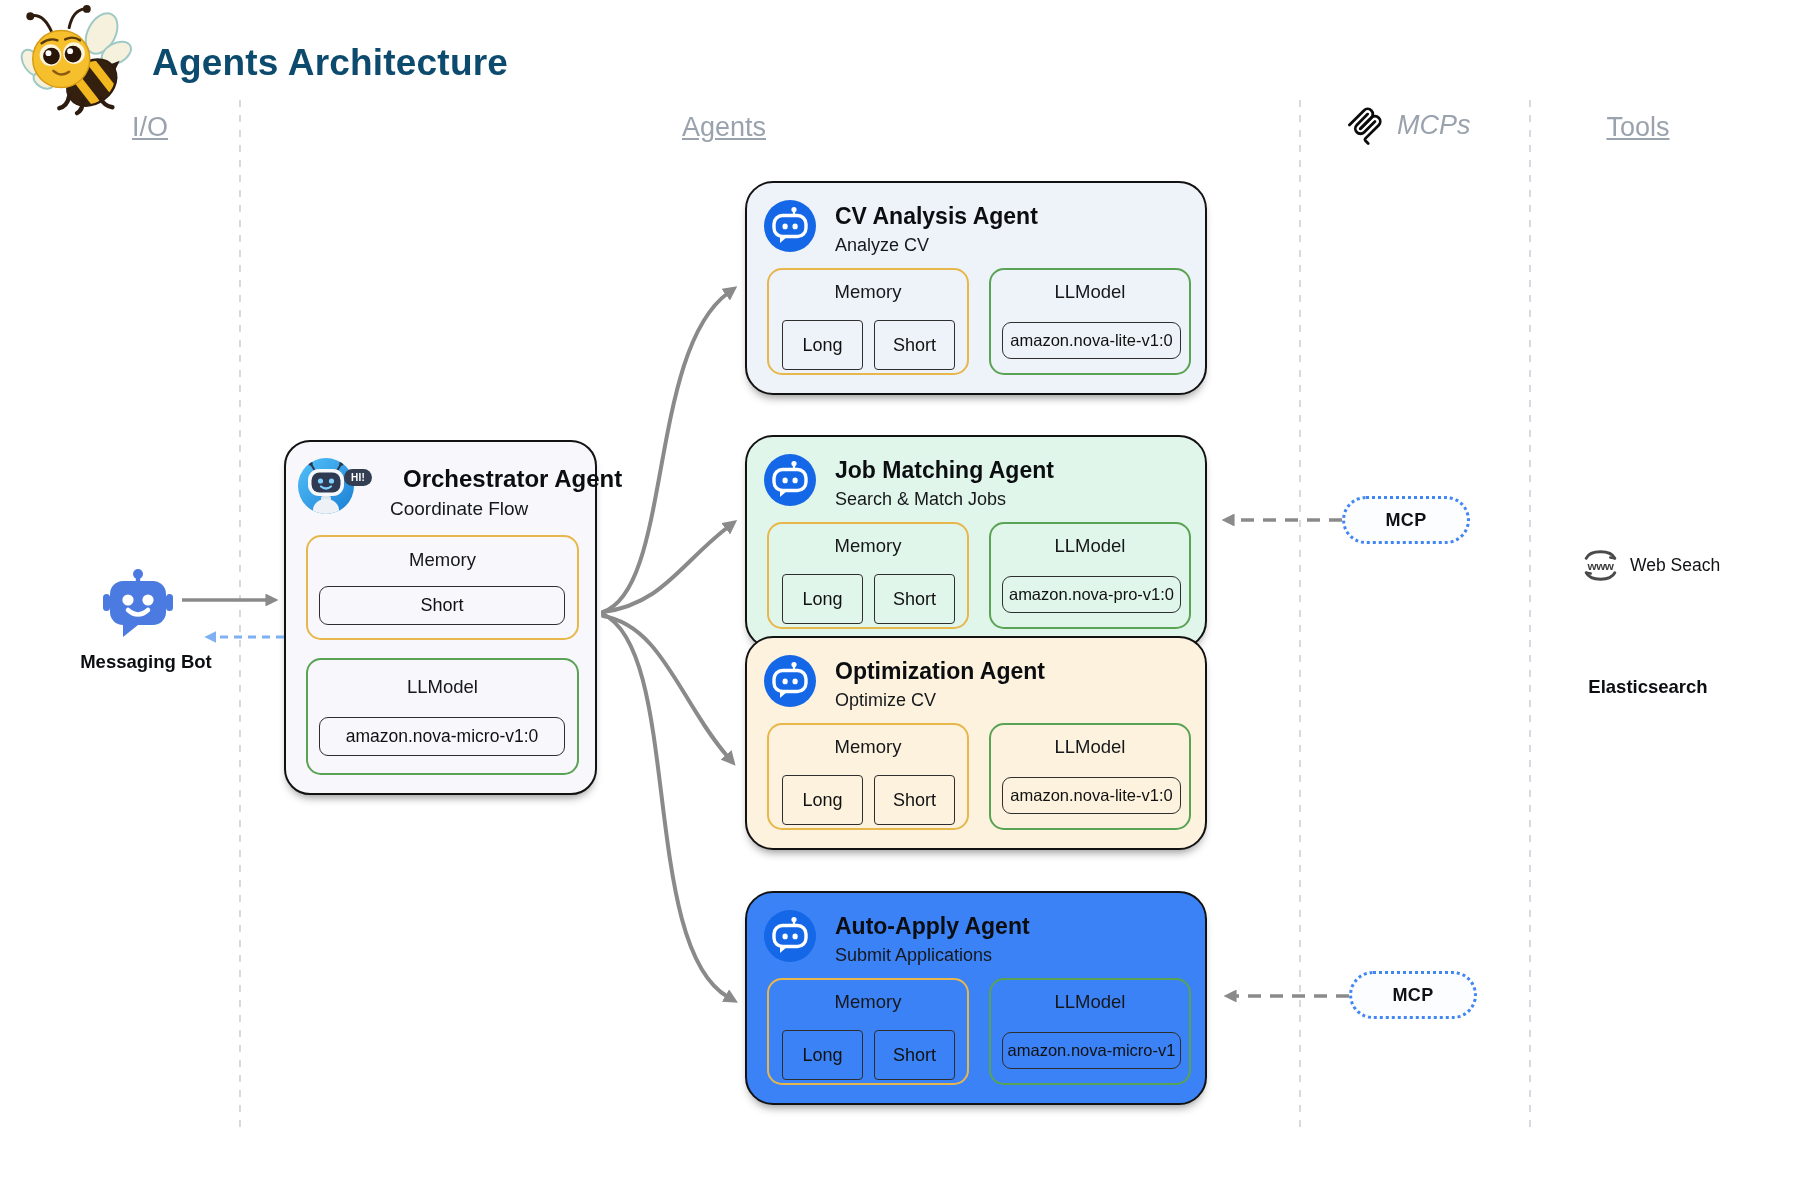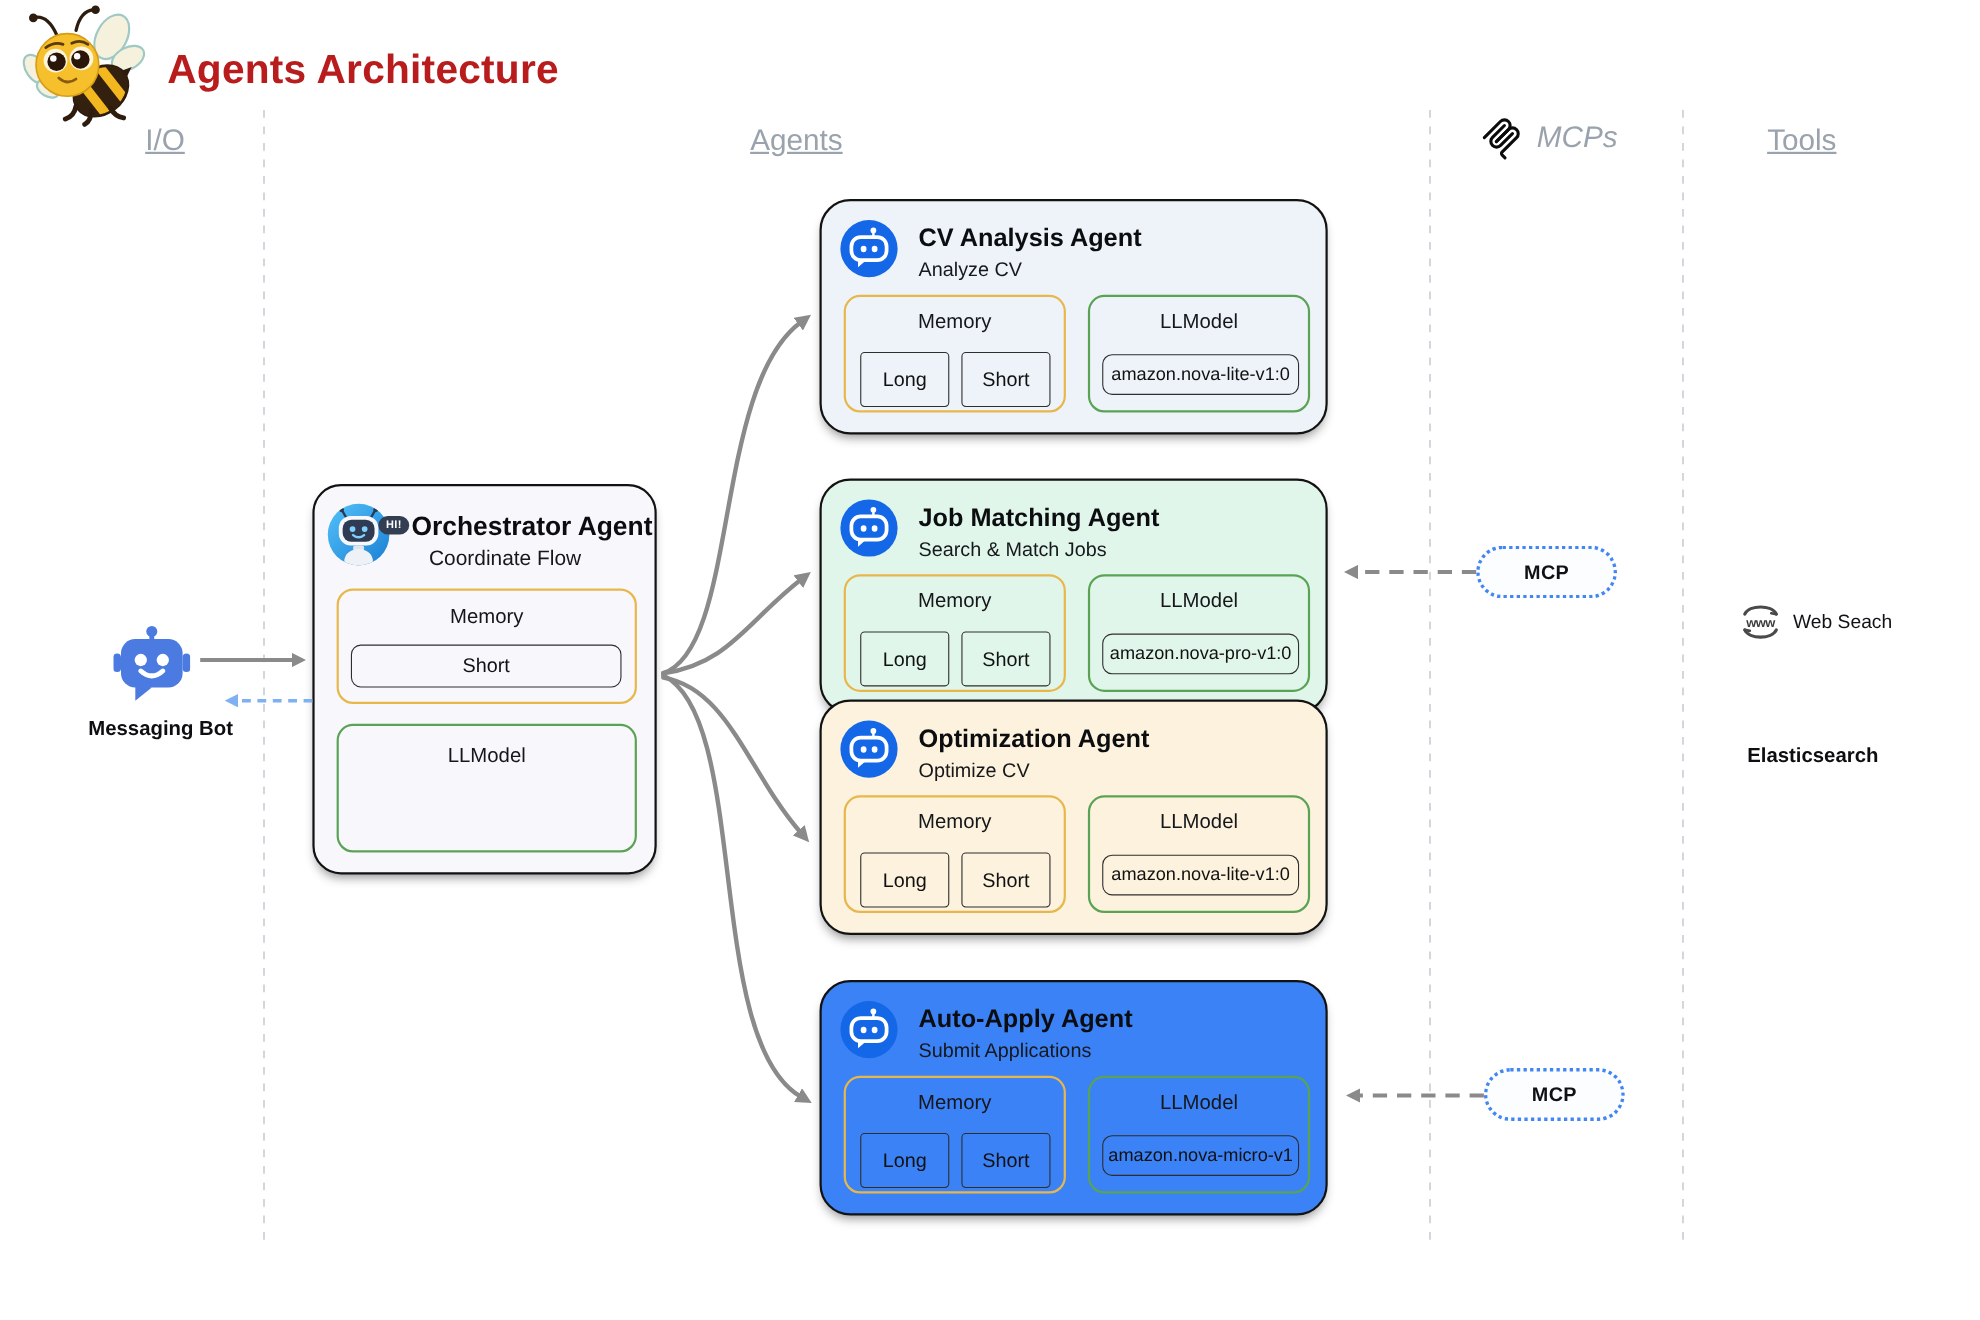--- a/index.html
+++ b/index.html
@@ -1,39 +1,39 @@
 <!DOCTYPE html>
 <html><head>
 <meta charset="utf-8">
 <style>
   html,body{margin:0;padding:0;background:#fff;}
   .canvas{position:relative;width:1800px;height:1200px;background:#ffffff;overflow:hidden;
           font-family:"Liberation Sans","DejaVu Sans",sans-serif;color:#111;}
 
   
   .bee-logo{position:absolute;left:18px;top:2px;width:118px;height:118px;}
-  .app-title{position:absolute;left:152px;top:42px;font-size:37px;font-weight:800;letter-spacing:.2px;color:#b91c1c;}
+  .app-title{position:absolute;left:152px;top:42px;font-size:37px;font-weight:800;letter-spacing:.2px;color:#0c4a6e;}
 
   .col-h{position:absolute;top:112px;font-size:27px;color:#9aa3ad;text-decoration:underline;}
   .col-io{left:100px;width:100px;text-align:center;}
   .col-agents{left:644px;width:160px;text-align:center;}
   .col-tools{left:1558px;width:160px;text-align:center;}
   .mcps-h{position:absolute;left:1344px;top:104px;display:flex;align-items:center;gap:11px;font-style:italic;}
   .mcps-h .mcps-txt{font-size:27px;color:#9aa3ad;}
   .mcps-h svg{width:42px;height:42px;}
 
   
   .card{position:absolute;border:2.5px solid #121212;box-shadow:0 6px 10px -4px rgba(0,0,0,.45);box-sizing:border-box;}
 
   
   .orch{left:284px;top:440px;width:313px;height:355px;border-radius:26px;background:#f8f8fc;}
   .orch-avatar{position:absolute;left:11px;top:15px;width:58px;height:58px;}
   .hi-badge{position:absolute;left:58px;top:27px;background:#333e52;color:#fff;font-size:10px;font-weight:700;
             padding:3px 7px;border-radius:9px;letter-spacing:.3px;}
-  .orch-title{position:absolute;left:88px;top:23px;font-size:24px;font-weight:700;color:#0b0d10;white-space:nowrap;}
+  .orch-title{position:absolute;left:117px;top:23px;font-size:24px;font-weight:700;color:#0b0d10;white-space:nowrap;}
   .orch-sub{position:absolute;left:104px;top:56px;font-size:19px;color:#16181c;white-space:nowrap;}
   .orch-mem{position:absolute;left:20px;top:93px;width:273px;height:105px;border:2.5px solid #e8b74c;border-radius:15px;box-sizing:border-box;}
   .orch-ll{position:absolute;left:20px;top:216px;width:273px;height:117px;border:2.5px solid #5aa354;border-radius:15px;box-sizing:border-box;}
   .orch-mem .boxlabel{top:12px;}
   .orch-ll .boxlabel{top:16px;}
   .orch-slot{position:absolute;left:11px;top:49px;width:246px;height:39px;border:1.8px solid #2e2e2e;border-radius:9px;
              display:flex;align-items:center;justify-content:center;font-size:18px;box-sizing:border-box;}
   .orch-model{position:absolute;left:11px;top:57px;width:246px;height:39px;border:1.8px solid #2e2e2e;border-radius:9px;
               display:flex;align-items:center;justify-content:center;font-size:17.5px;white-space:nowrap;box-sizing:border-box;}
 
@@ -174,20 +174,21 @@
     </svg>
     <div class="hi-badge">HI!</div>
     <div class="orch-title">Orchestrator Agent</div>
     <div class="orch-sub">Coordinate Flow</div>
     <div class="orch-mem">
       <div class="boxlabel">Memory</div>
       <div class="orch-slot">Short</div>
     </div>
     <div class="orch-ll">
       <div class="boxlabel">LLModel</div>
+      <div class="orch-model">amazon.nova-micro-v1:0</div>
     </div>
   </div>
 
   <div class="card agent-card card-cv" style="background: rgb(238, 243, 249); padding-left: 20px;">
     <svg class="agent-icon" viewBox="0 0 54 54">
       <circle cx="27" cy="27" r="26" fill="#1467e6"></circle>
       <circle cx="31" cy="10.5" r="2.6" fill="#fff"></circle>
         <rect x="29.9" y="12" width="2.2" height="5" fill="#fff"></rect>
       <rect x="11" y="16.5" width="32" height="21" rx="8.5" fill="none" stroke="#fff" stroke-width="3.4"></rect>
       <rect x="19.5" y="24.5" width="5.2" height="5.8" rx="2.6" fill="#fff"></rect>

